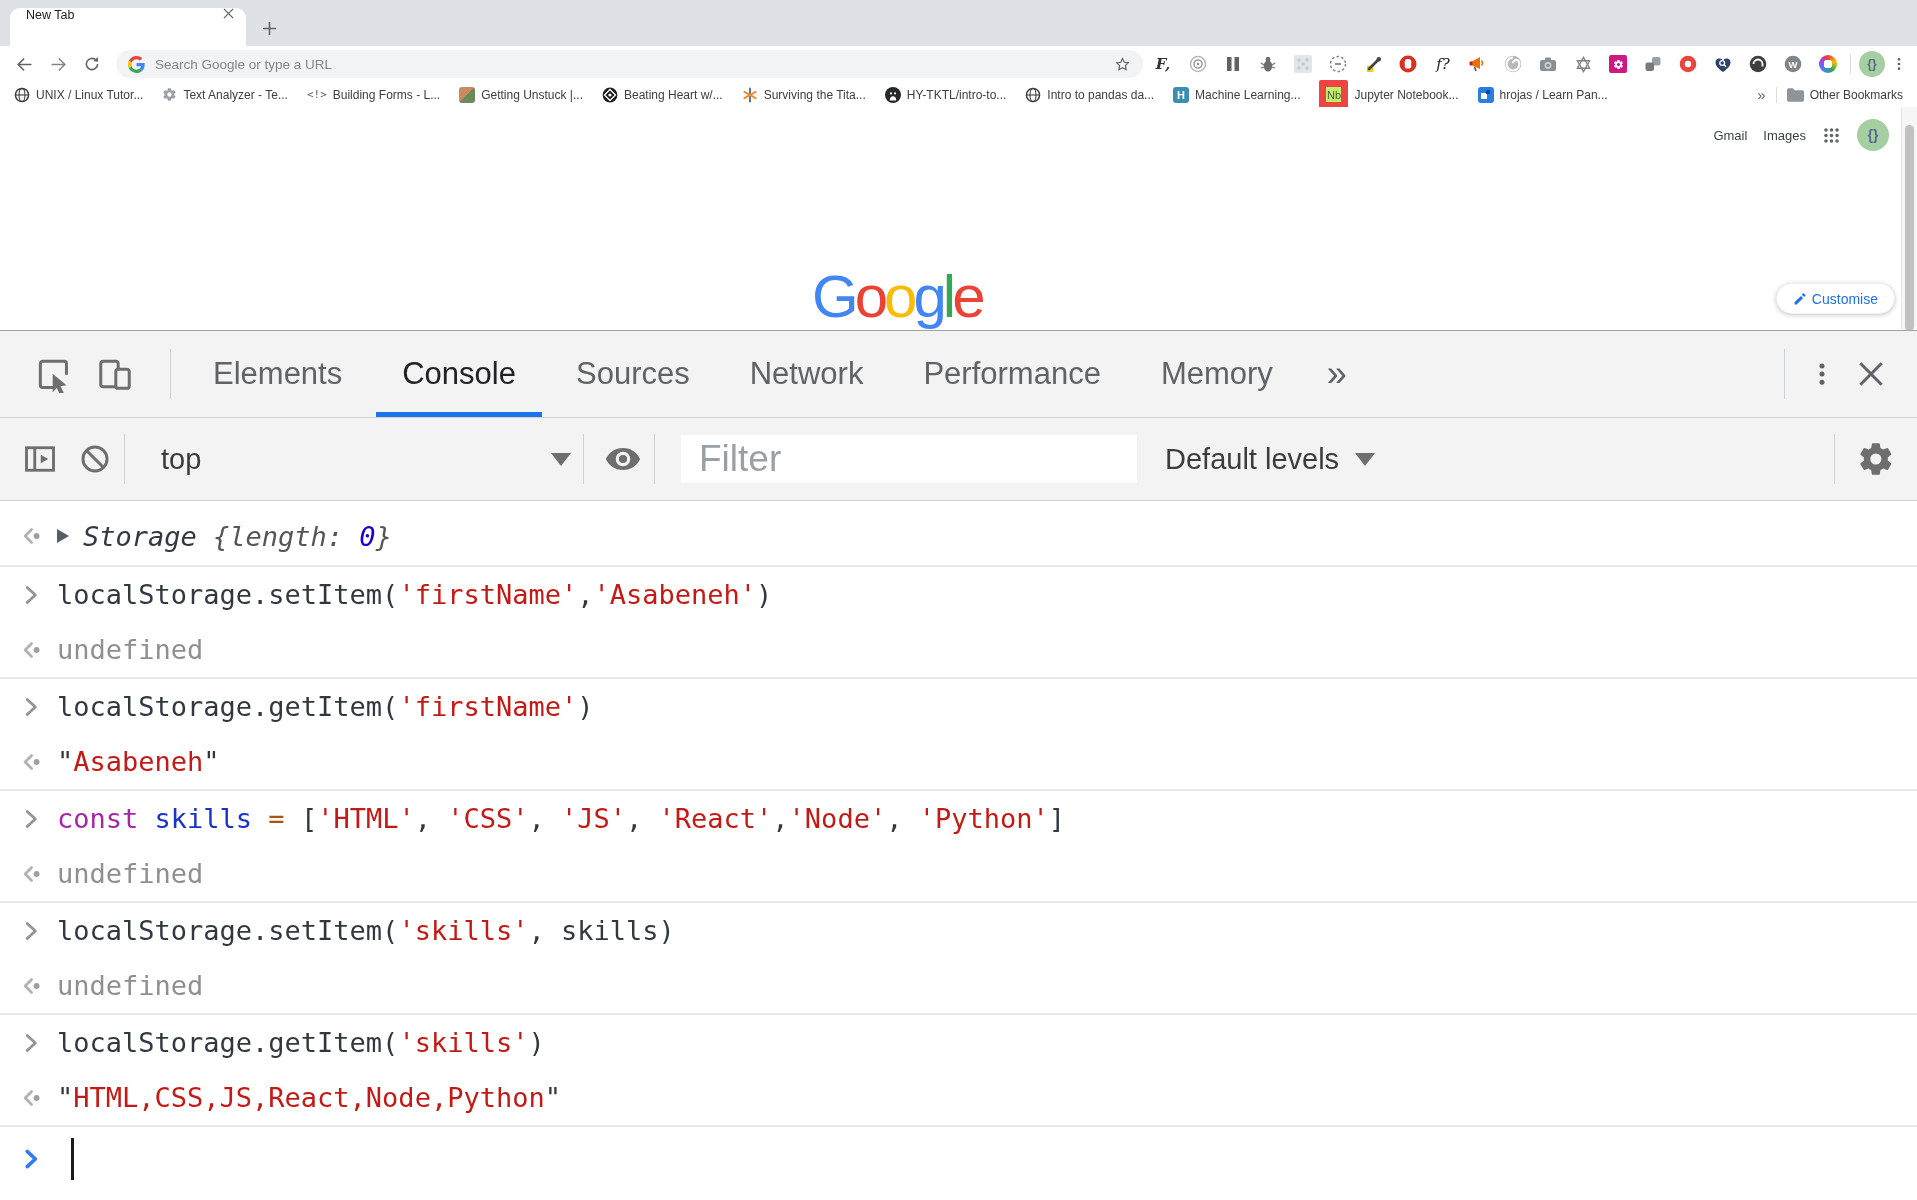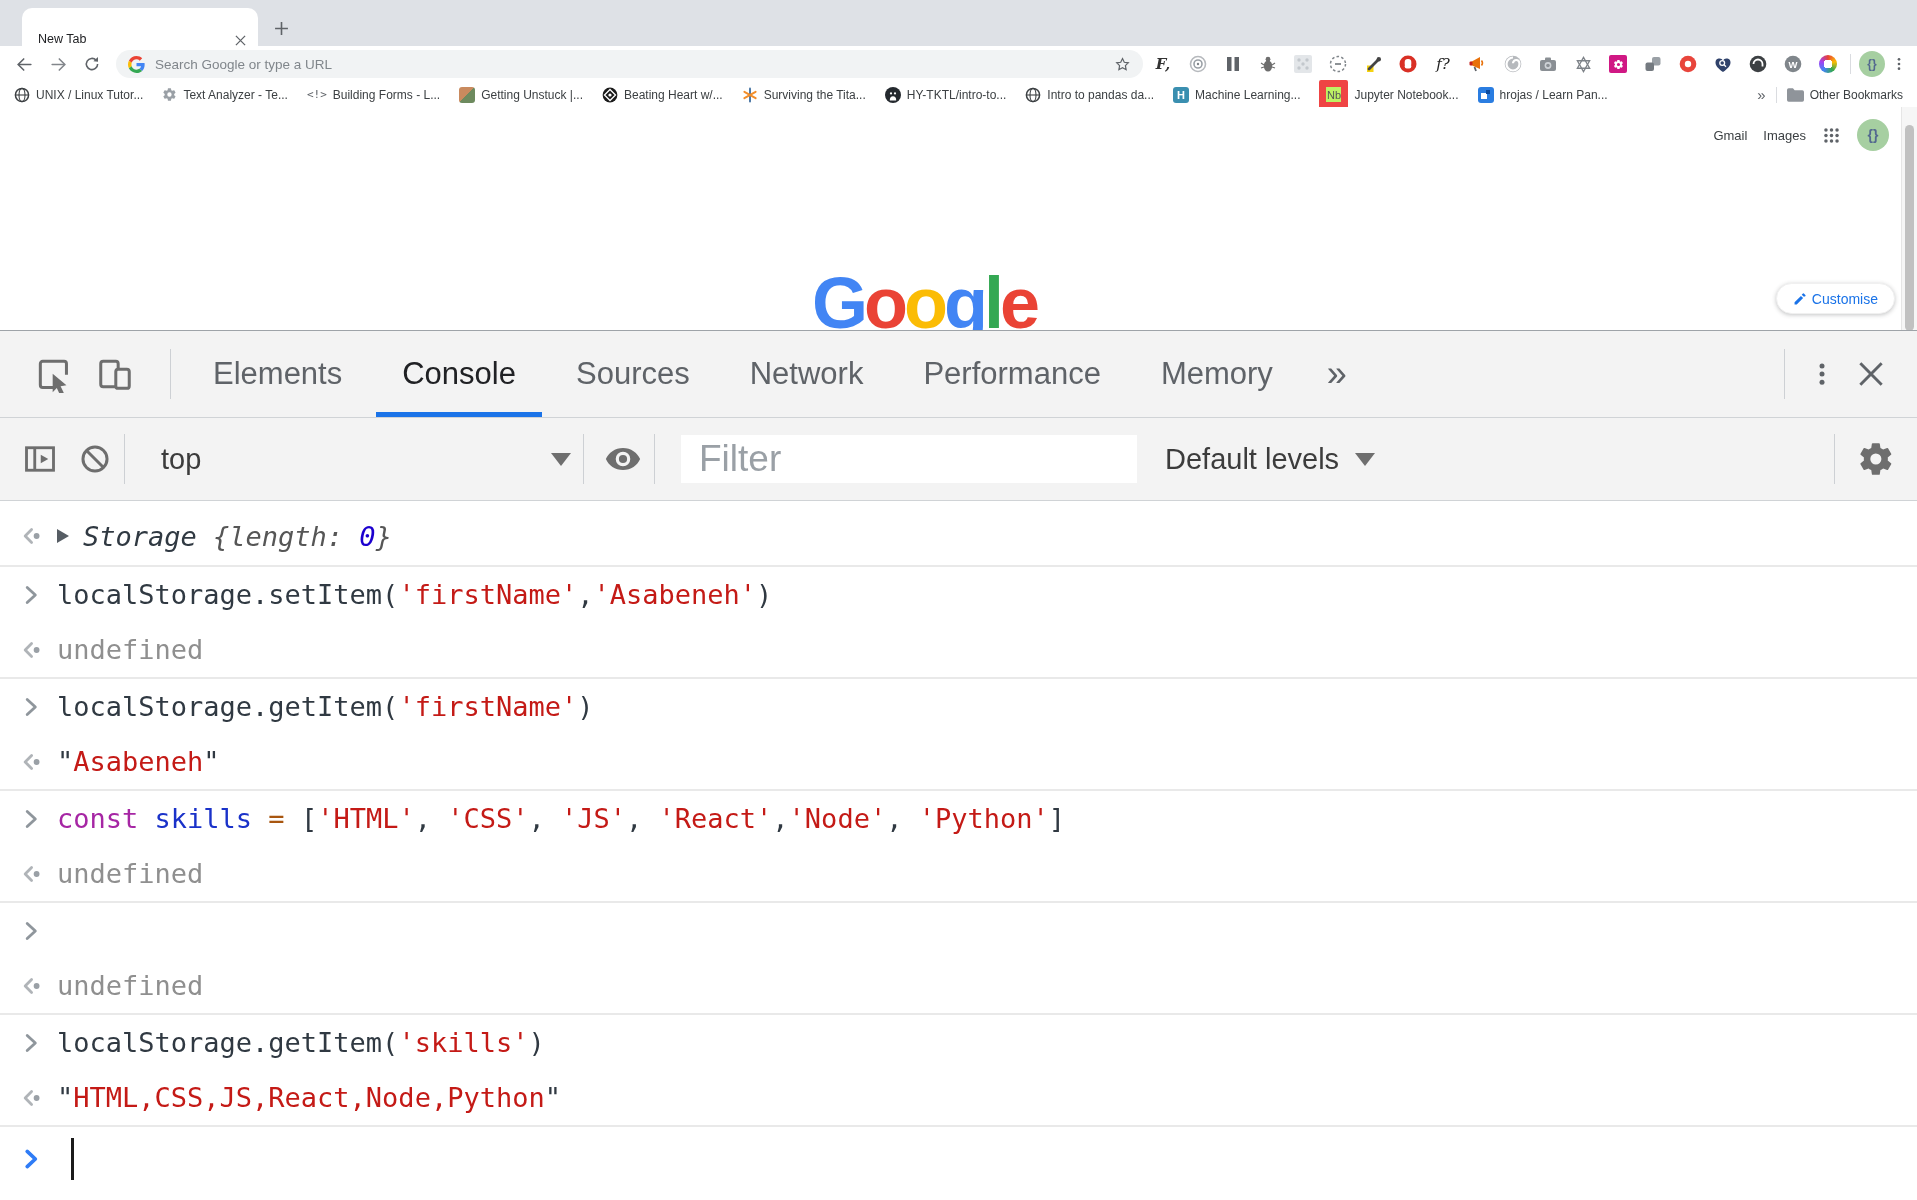--- a/index.html
+++ b/index.html
@@ -2,22 +2,22 @@
 <html><head>
 <meta charset="utf-8">
 <style>
   html,body{margin:0;padding:0}
   body{width:1917px;height:1200px;overflow:hidden;position:relative;background:#fff;
        font-family:"Liberation Sans",sans-serif;-webkit-font-smoothing:antialiased}
   .band{position:absolute;left:0;right:0;box-sizing:border-box}
 
   
   #tabstrip{top:0;height:46px;background:#dee1e6;display:flex;align-items:flex-end}
-  .tab{margin-left:22px;width:236px;height:38px;background:#fff;border-radius:10px 10px 0 0;
-       display:flex;align-items:flex-end;padding:0 12px 0 16px;box-sizing:border-box}
+  .tab{margin-left:10px;width:236px;height:38px;background:#fff;border-radius:10px 10px 0 0;
+       display:flex;align-items:flex-start;padding:0 12px 0 16px;box-sizing:border-box}
   .tab-title{font-size:12.5px;color:#202124;flex:1}
   .icon-btn{display:flex;align-items:center;justify-content:center;cursor:default}
   .newtab-plus{margin:0 0 10px 16px}
 
   
   #toolbar{top:46px;height:36px;background:#fff;display:flex;align-items:center;padding:0 10px}
   .nav-btn{width:28px;height:26px;display:flex;align-items:center;justify-content:center;margin-right:6px}
   .omnibox{flex:1;height:28px;background:#f1f3f4;border-radius:14px;margin:0 10px 0 4px;
            display:flex;align-items:center;padding:0 12px;min-width:0}
   .omni-text{font-size:13.5px;color:#80868b;margin-left:10px;flex:1;white-space:nowrap;overflow:hidden}
@@ -34,21 +34,21 @@
   .bm{display:flex;align-items:center;gap:6px}
   .bm-right{margin-left:auto;display:flex;align-items:center;gap:10px}
   .bm-more{color:#5f6368;font-size:15px;line-height:1}
   .bm-div{width:1px;height:16px;background:#dadce0}
 
   
   #page{top:107px;height:223px;background:#fff;overflow:hidden}
   .page-nav{position:absolute;top:12px;right:28px;display:flex;align-items:center;gap:16px}
   .page-link{font-size:13px;color:#3c4043}
   .avatar-lg{width:32px;height:32px;font-size:14px}
-  #logo{position:absolute;top:160px;left:812px;font-size:72px;font-weight:bold;
+  #logo{position:absolute;top:160px;left:812px;font-size:60px;font-weight:normal;
         letter-spacing:-4px;line-height:1;font-family:"Liberation Sans",sans-serif}
   .customise{position:absolute;top:176px;right:22px;height:31px;border-radius:16px;background:#fff;
              border:1px solid #f0f0f0;box-shadow:0 1px 4px rgba(60,64,67,.3);color:#1a73e8;
              font-size:14px;display:flex;align-items:center;gap:5px;padding:0 16px}
   .scrollbar{position:absolute;right:0;top:0;bottom:0;width:15px;background:#f6f6f6;border-left:1px solid #e6e6e6}
   .scroll-thumb{position:absolute;left:3px;right:3px;top:18px;height:206px;background:#c1c1c1;border-radius:6px}
 
   
   #devtools{top:330px;bottom:0;border-top:1px solid #9ea3a8;background:#fff;display:flex;flex-direction:column}
   .dt-tabbar{height:86px;background:#f3f3f3;border-bottom:1px solid #d0d3d6;
@@ -583,20 +583,21 @@
           </svg>
         </span>
         <span class="ctext"><span class="c-undef">undefined</span></span>
       </div>
       <div class="crow input">
         <span class="gutter">
           <svg width="26" height="26" viewBox="0 0 24 24" fill="none" stroke="#8f969c" stroke-width="2.6" stroke-linecap="round" stroke-linejoin="round">
             <path d="M8.5 5L16 12l-7.5 7"></path>
           </svg>
         </span>
+        <span class="ctext"><span class="c-code">localStorage.setItem(</span><span class="c-str">'skills'</span><span class="c-code">, skills)</span></span>
       </div>
       <div class="crow result bordered">
         <span class="gutter">
           <svg width="28" height="28" viewBox="0 0 24 24">
             <path d="M12.5 6.5L7 12l5.5 5.5" fill="none" stroke="#b0b4b8" stroke-width="2.4" stroke-linecap="round" stroke-linejoin="round"></path>
             <circle cx="16.8" cy="12" r="2.5" fill="#9aa0a6"></circle>
           </svg>
         </span>
         <span class="ctext"><span class="c-undef">undefined</span></span>
       </div>

